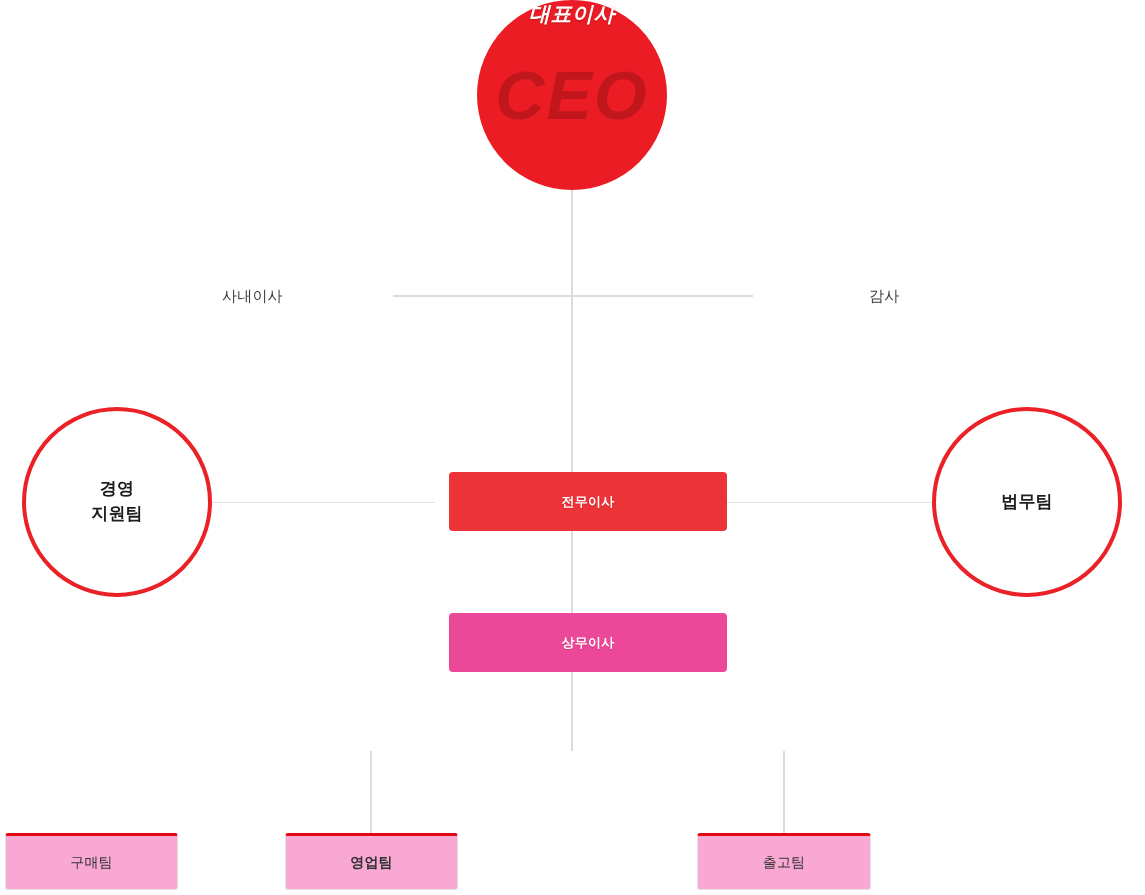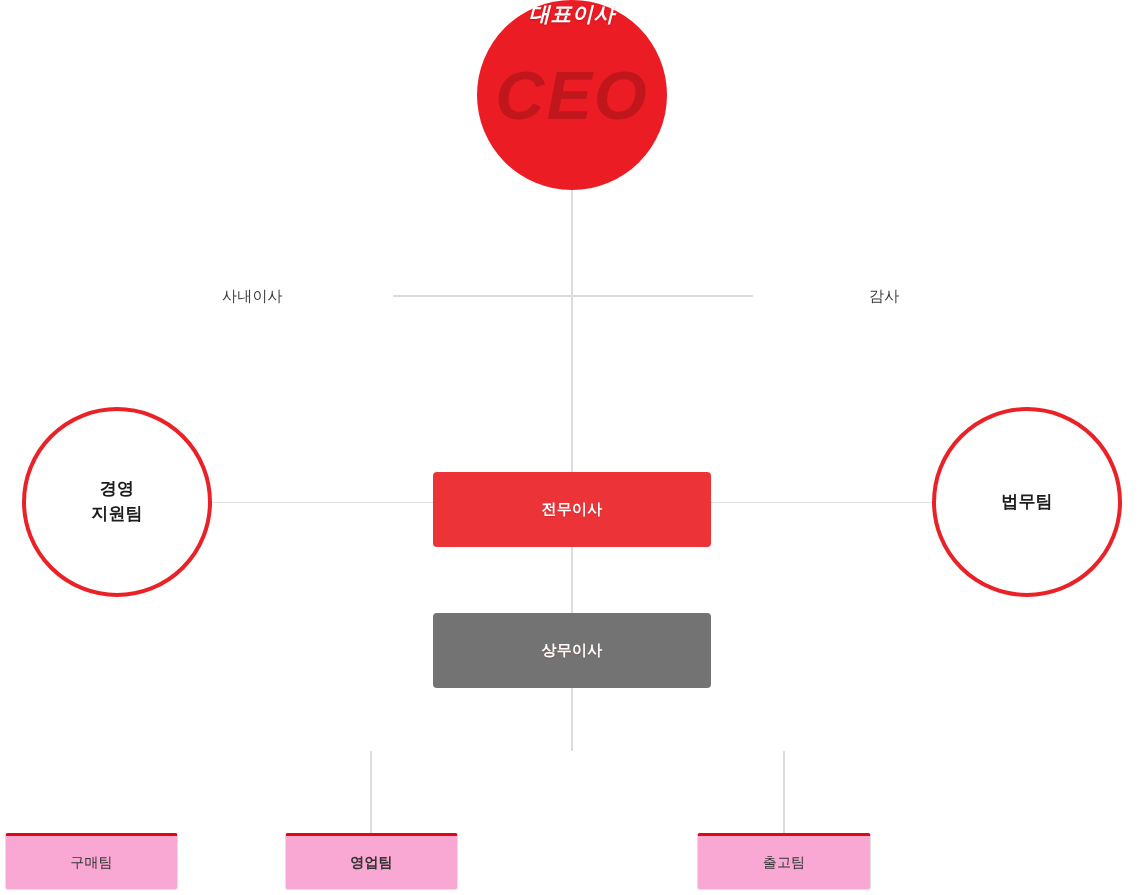--- a/index.html
+++ b/index.html
@@ -109,36 +109,36 @@
     letter-spacing: 0.2px;
     white-space: nowrap;
     z-index: 3;
   }
   #label-inside-dir { left: 222px; top: 287px; text-align: center; }
   #label-auditor    { left: 869px; top: 287px; }
 
   
   .exec-box {
     position: absolute;
-    left: 433px;
+    left: 449px;
     width: 278px;
-    height: 75px;
+    height: 59px;
     border-radius: 4px;
     display: flex;
     align-items: center;
     justify-content: center;
     color: #ffffff;
-    font-size: 15px;
+    font-size: 13px;
     font-weight: 700;
     letter-spacing: 0.3px;
     z-index: 4;
     text-shadow: 0 1px 1px rgba(140, 10, 15, 0.3);
   }
   #exec-senior  { top: 472px; background: #ec3337; }
-  #exec-manage  { top: 613px; background: #737373; }
+  #exec-manage  { top: 613px; background: #ec4899; }
 
   
   .team-box {
     position: absolute;
     top: 833px;
     height: 57px;
     box-sizing: border-box;
     background: #f9a8d4;
     border: 1px solid #e0e0e0;
     border-top: 3px solid #e30613;

